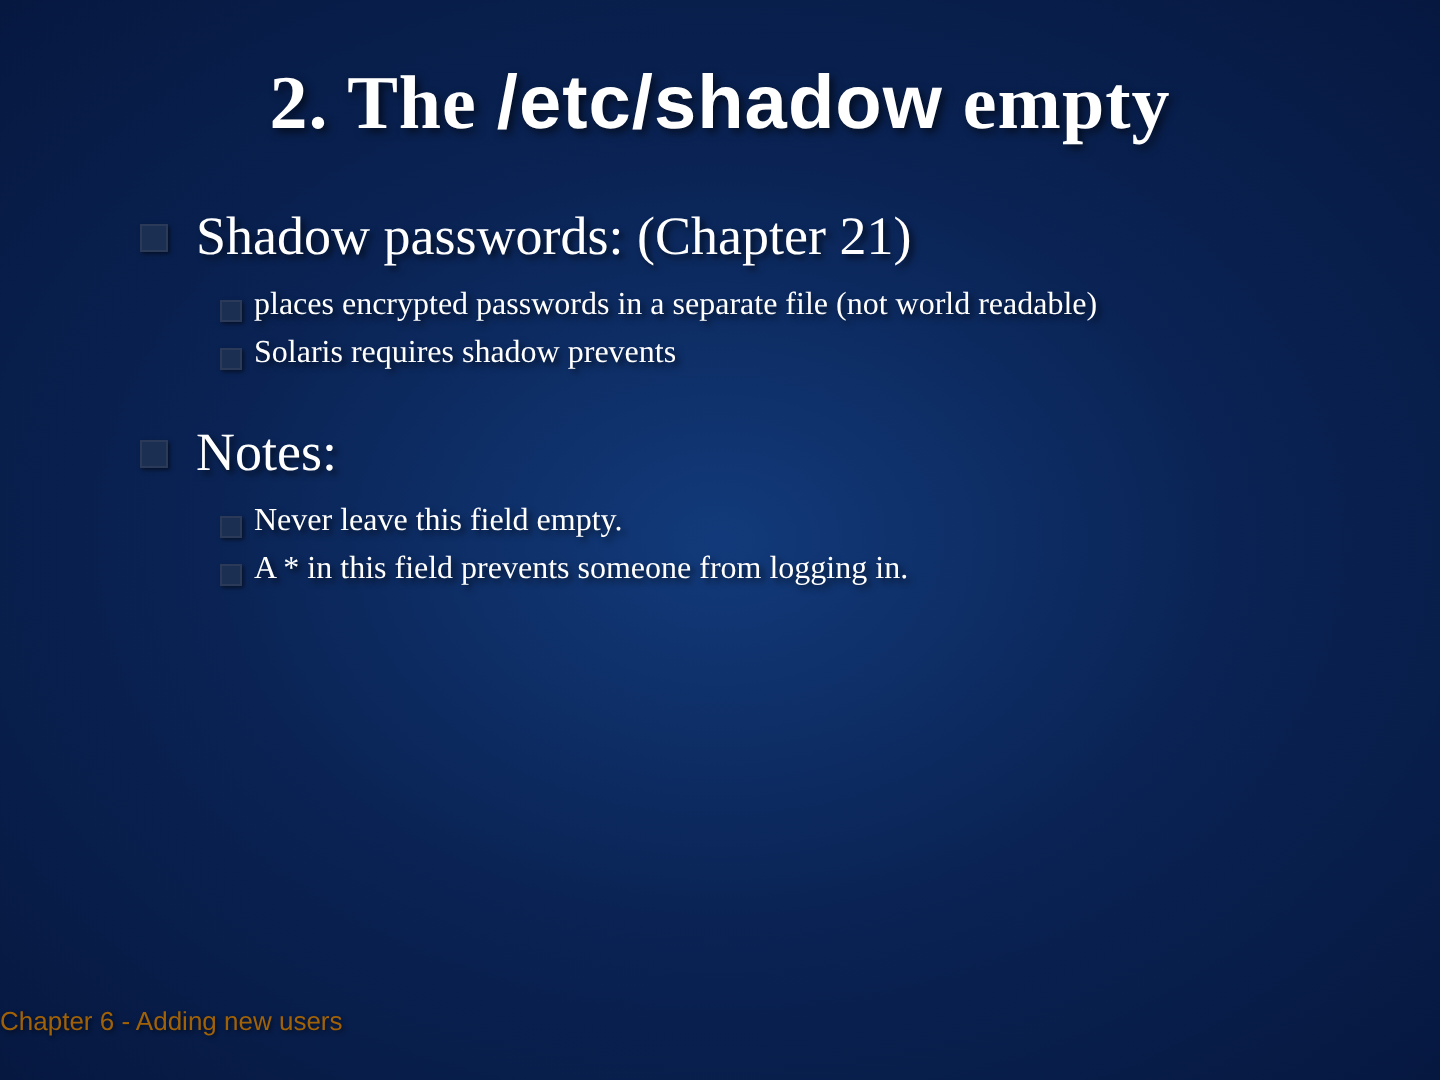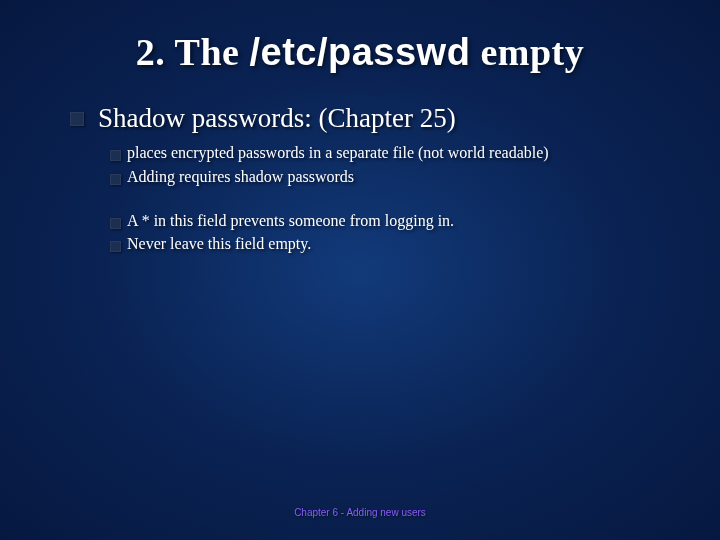--- a/index.html
+++ b/index.html
@@ -64,64 +64,67 @@
     font-size: 16px;
     line-height: 1.35;
     text-shadow: 2px 2px 3px rgba(0,0,0,0.6);
     margin-bottom: 2px;
   }
   .footer {
     position: absolute;
     bottom: 22px;
     left: 0;
     right: 0;
-    text-align: center;
     font-family: Arial, Helvetica, sans-serif;
-    font-size: 10px;
-    color: #8b5cf6;
+    font-size: 13px;
+    color: #a16207;
     text-shadow: 1px 1px 2px rgba(0,0,0,0.5);
   }
 </style>
 </head>
 <body>
 
 <div class="slide">
 
   <h1 class="slide-title">
-    <span>2. The </span><span class="mono">/etc/passwd</span><span> empty</span>
+    <span>2. The </span><span class="mono">/etc/shadow</span><span> empty</span>
   </h1>
 
   <div class="content">
 
     <div class="top-item">
       <div class="bullet-line">
         <span class="sq lg"></span>
-        <span class="top-text">Shadow passwords: (Chapter 25)</span>
+        <span class="top-text">Shadow passwords: (Chapter 21)</span>
       </div>
       <div class="sub-list">
         <div class="sub-item">
           <span class="sq sm"></span>
           <span>places encrypted passwords in a separate file (not world readable)</span>
         </div>
         <div class="sub-item">
           <span class="sq sm"></span>
-          <span>Adding requires shadow passwords</span>
+          <span>Solaris requires shadow prevents</span>
         </div>
       </div>
     </div>
 
     <div class="top-item">
+      <div class="bullet-line">
+        <span class="sq lg"></span>
+        <span class="top-text">Notes:</span>
+      </div>
       <div class="sub-list">
         <div class="sub-item">
           <span class="sq sm"></span>
-          <span>A * in this field prevents someone from logging in.</span>
+          <span>Never leave this field empty.</span>
         </div>
         <div class="sub-item">
           <span class="sq sm"></span>
-          <span>Never leave this field empty.</span>
+          <span>A * in this field prevents someone from logging in.</span>
         </div>
       </div>
     </div>
 
   </div>
 
   <div class="footer">Chapter 6 - Adding new users</div>
 
 </div>
 

